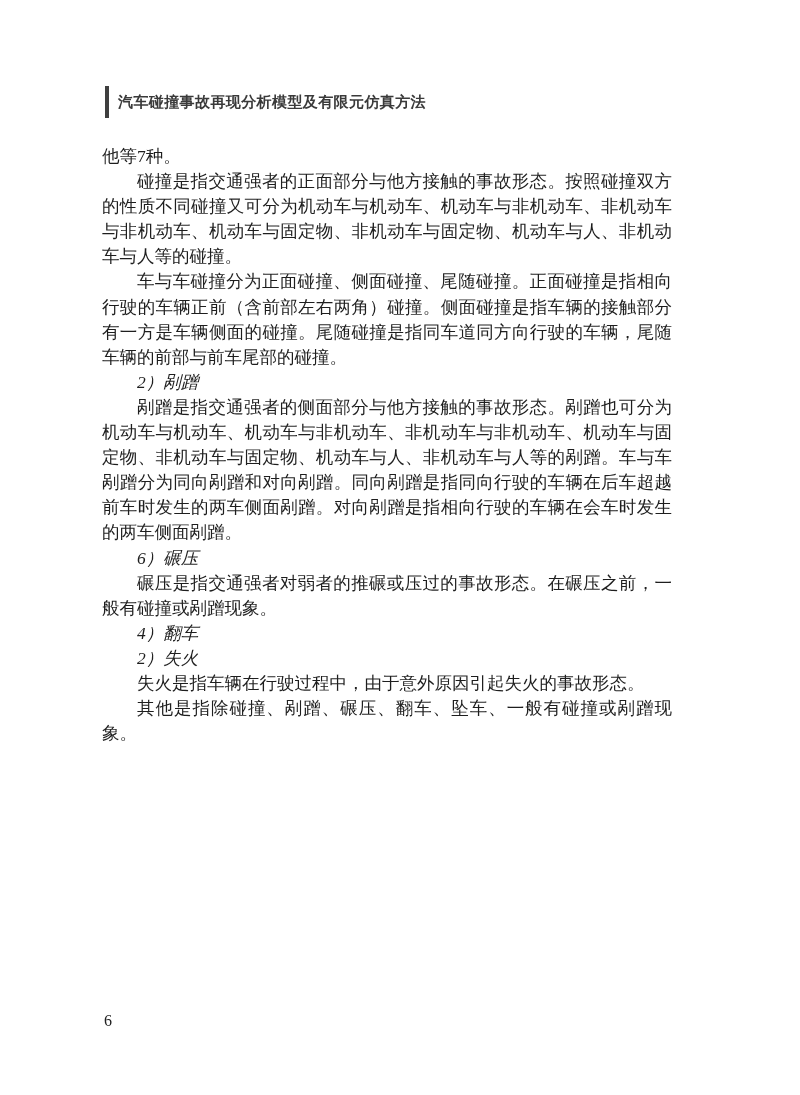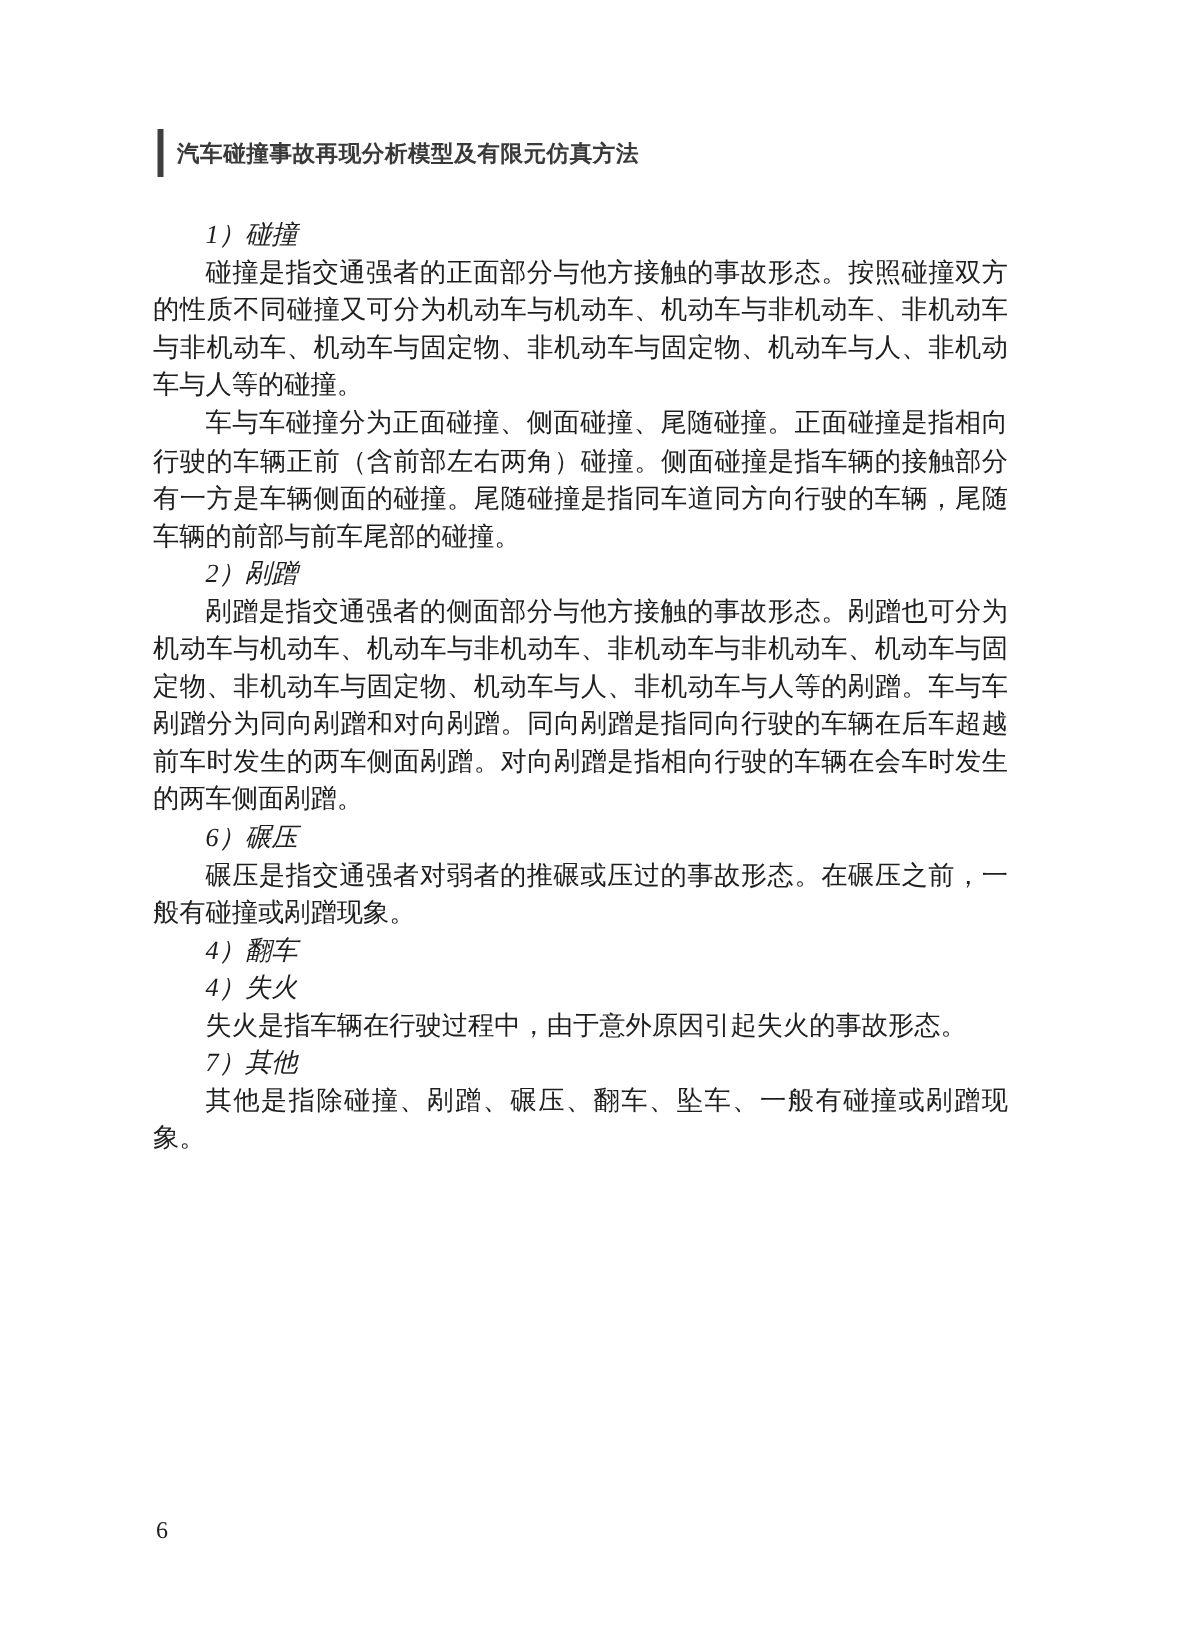--- a/index.html
+++ b/index.html
@@ -79,30 +79,29 @@
 <body>
 
 <div class="page">
 
   <header class="running-head">
     <span class="head-rule"></span>
     <span class="head-title">汽车碰撞事故再现分析模型及有限元仿真方法</span>
   </header>
 
   <main class="body-text" id="body-text">
+    <p class="continuation">他等7种。</p>
 
-  <p class="section-heading">1）碰撞</p>
       <p>碰撞是指交通强者的正面部分与他方接触的事故形态。按照碰撞双方的性质不同碰撞又可分为机动车与机动车、机动车与非机动车、非机动车与非机动车、机动车与固定物、非机动车与固定物、机动车与人、非机动车与人等的碰撞。</p>
       <p>车与车碰撞分为正面碰撞、侧面碰撞、尾随碰撞。正面碰撞是指相向行驶的车辆正前（含前部左右两角）碰撞。侧面碰撞是指车辆的接触部分有一方是车辆侧面的碰撞。尾随碰撞是指同车道同方向行驶的车辆，尾随车辆的前部与前车尾部的碰撞。</p>
       <p class="section-heading">2）剐蹭</p>
       <p>剐蹭是指交通强者的侧面部分与他方接触的事故形态。剐蹭也可分为机动车与机动车、机动车与非机动车、非机动车与非机动车、机动车与固定物、非机动车与固定物、机动车与人、非机动车与人等的剐蹭。车与车剐蹭分为同向剐蹭和对向剐蹭。同向剐蹭是指同向行驶的车辆在后车超越前车时发生的两车侧面剐蹭。对向剐蹭是指相向行驶的车辆在会车时发生的两车侧面剐蹭。</p>
       <p class="section-heading">6）碾压</p>
       <p>碾压是指交通强者对弱者的推碾或压过的事故形态。在碾压之前，一般有碰撞或剐蹭现象。</p>
       <p class="section-heading">4）翻车</p>
-      <p class="section-heading">4）失火</p>
+      <p class="section-heading">2）失火</p>
       <p>失火是指车辆在行驶过程中，由于意外原因引起失火的事故形态。</p>
-      <p class="section-heading">7）其他</p>
       <p>其他是指除碰撞、剐蹭、碾压、翻车、坠车、一般有碰撞或剐蹭现象。</p>
     </main>
 
   <div class="folio">6</div>
 
 </div>
 
 </body></html>

